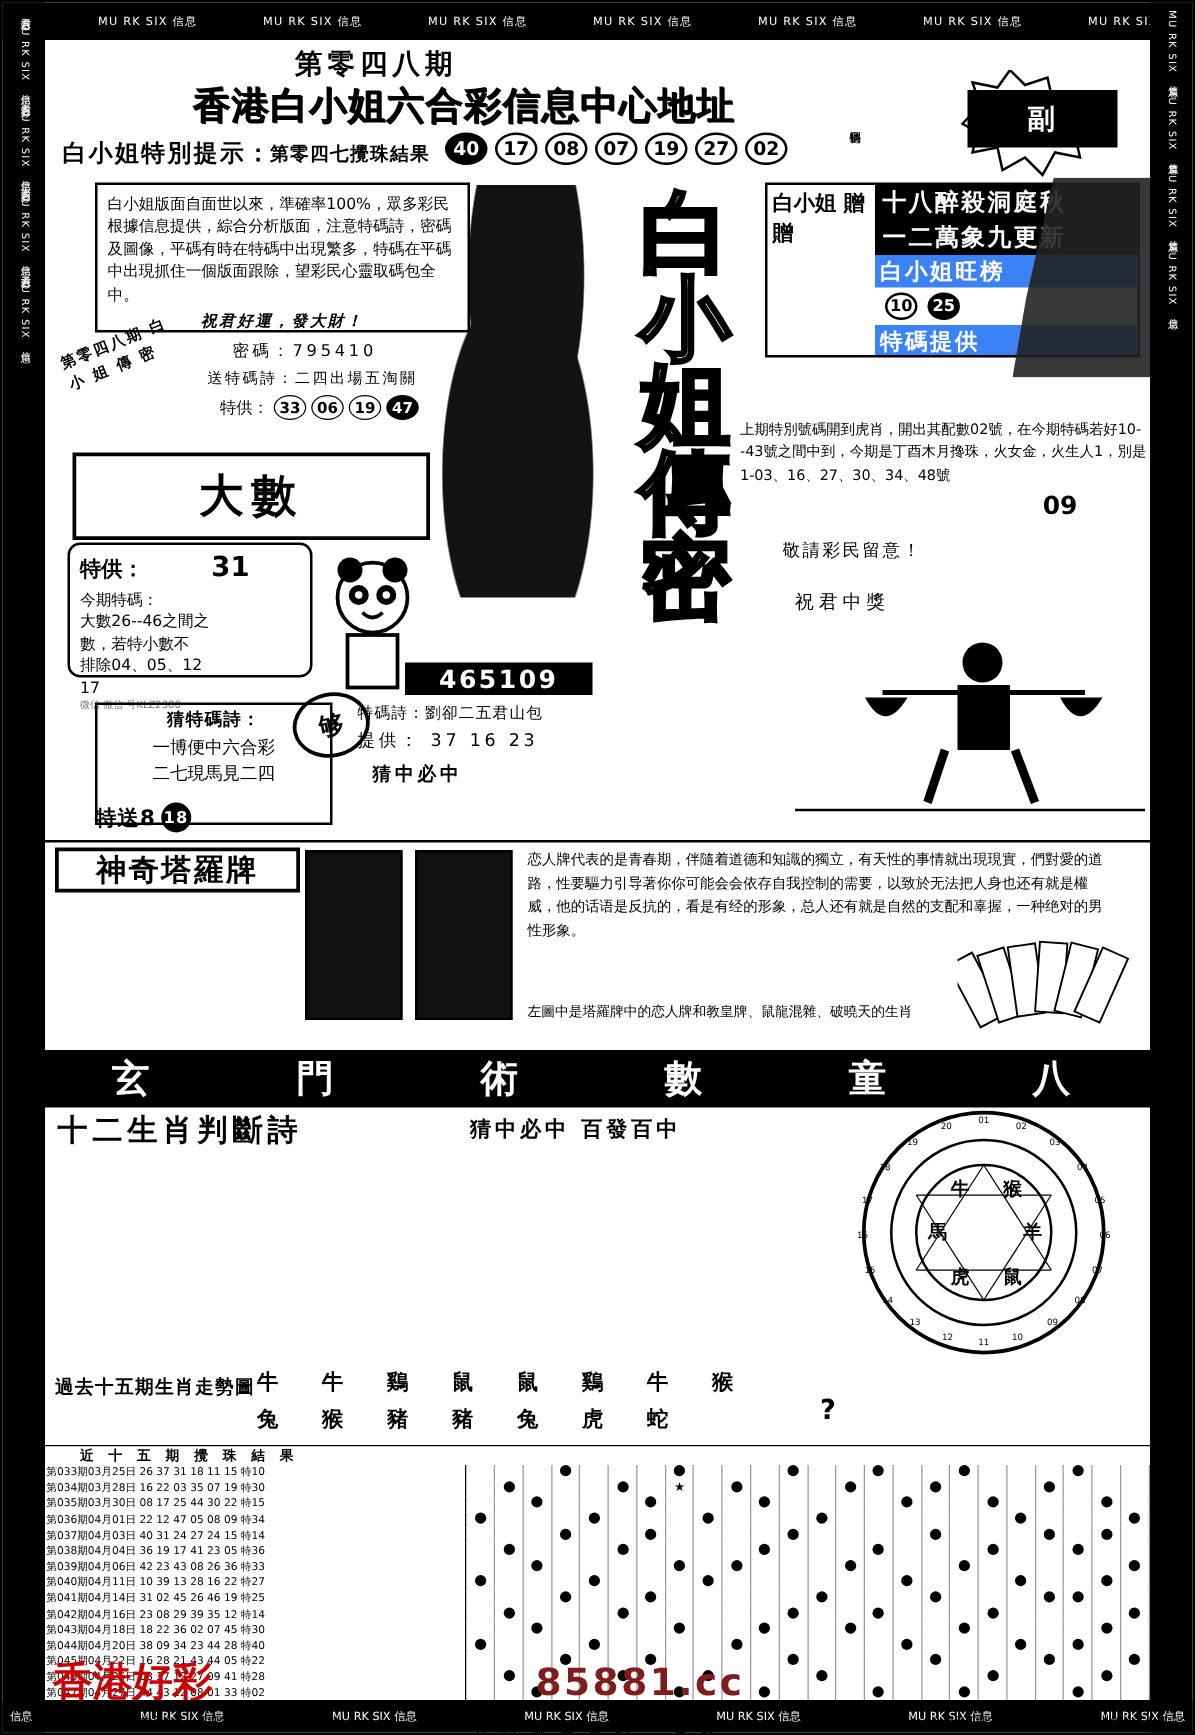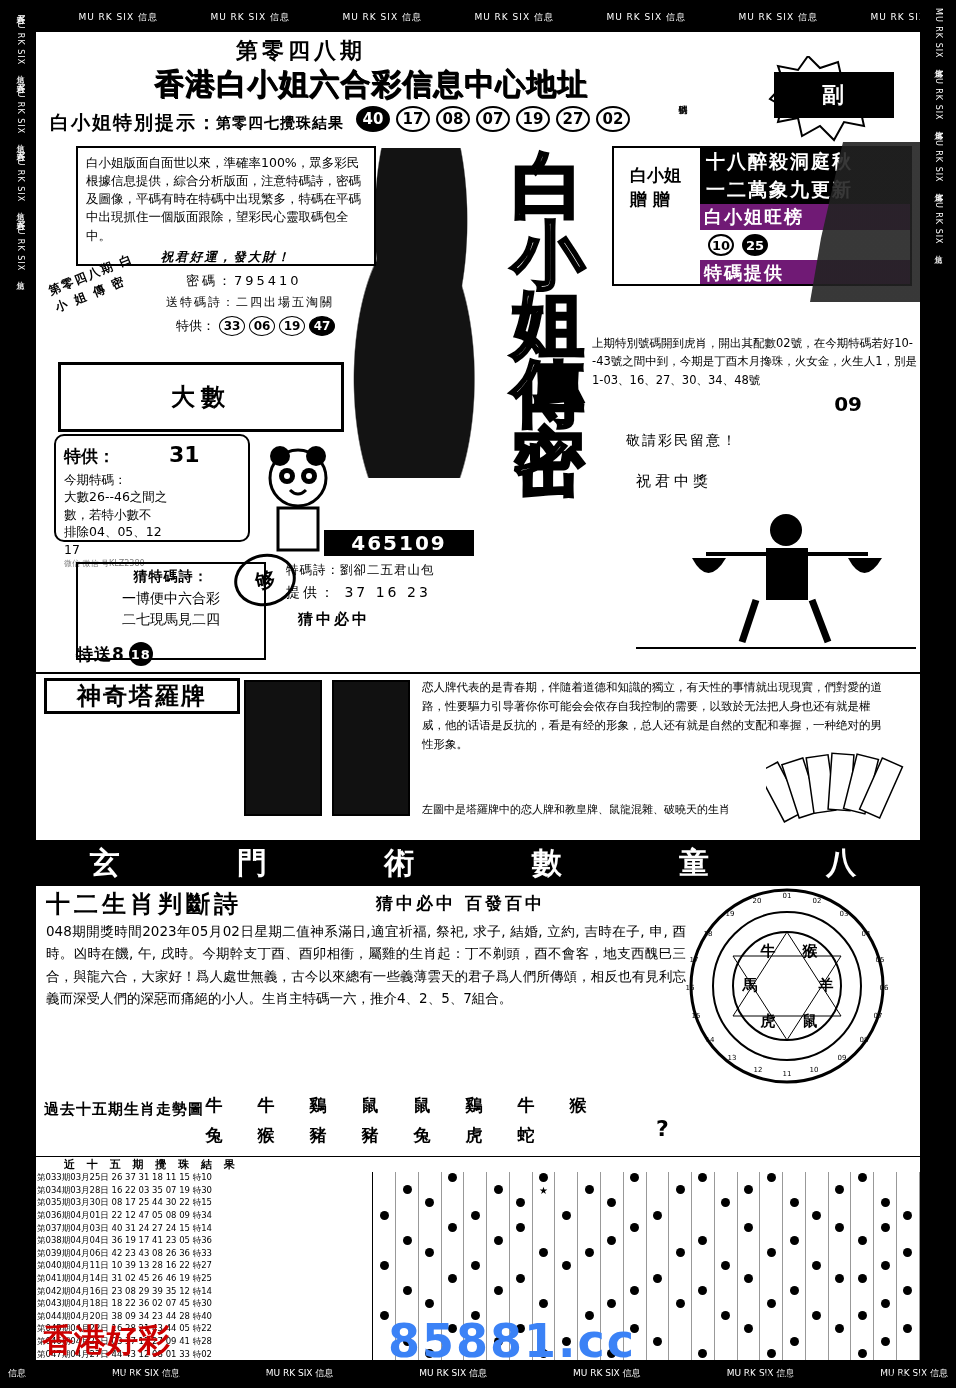--- a/index.html
+++ b/index.html
@@ -100,21 +100,21 @@
   }
   .cball.solid { background:#000; color:#fff; }
 
   .stampL {
     position:absolute; left:22px; top:120px; width:96px; height:84px;
     font-size:12px; transform:rotate(-22deg); line-height:1.5; letter-spacing:2px;
     font-weight:bold;
   }
 
   .dadan-box { position:absolute; left:22px; top:220px; width:286px; height:70px; border:3px solid #000; display:flex;}
-  .dadan-box .half { flex:1; display:flex; align-items:center; justify-content:center; font-size:24px; font-weight:bold; letter-spacing:6px;}
+  .dadan-box .half { flex:1; display:flex; align-items:center; justify-content:center; font-size:36px; font-weight:bold; letter-spacing:6px;}
   .dadan-box .half + .half { border-left:3px solid #000;}
 
   .bubble {
     position:absolute; left:18px; top:292px; width:196px; height:108px;
     border:2px solid #000; border-radius:10px; padding:4px 8px; font-size:12.5px; line-height:1.4;
   }
   .bubble .tg { font-size:17px; font-weight:bold;}
   .bubble .num31 { font-size:22px; font-weight:bold; margin-left:54px;}
   .wm { font-size:8px; color:#777; }
 
@@ -155,23 +155,23 @@
   }
   .vert-title {
     position:absolute; left:452px; top:10px; width:120px; height:520px;
     font-size:72px; font-weight:bold; line-height:.96; letter-spacing:0;
     -webkit-text-stroke: 3px #000; color:#fff; text-align:center;
   }
 
   .rbox1 { position:absolute; left:576px; top:4px; width:300px; height:140px; border:2px solid #000; overflow:hidden;}
   .rbox1 .l1 { background:#000;color:#fff;font-size:19px;font-weight:bold;padding:1px 6px; letter-spacing:2px;}
   .rbox1 .l2 { background:#000;color:#fff;font-size:19px;font-weight:bold;padding:1px 6px; letter-spacing:2px;}
-  .rb-left { position:absolute; left:0; top:0; width:86px; height:100%; font-size:17px; font-weight:bold; line-height:1.4; padding:16px;}
+  .rb-left { position:absolute; left:0; top:0; width:86px; height:100%; font-size:17px; font-weight:bold; line-height:1.4; padding:4px;}
   .rb-right { position:absolute; left:86px; top:0; right:0; height:100%;}
-  .rb-white { background:#701a75;color:#fff; font-size:18px; font-weight:bold; letter-spacing:2px; padding:1px 4px;}
+  .rb-white { background:#3b82f6;color:#fff; font-size:18px; font-weight:bold; letter-spacing:2px; padding:1px 4px;}
   .rbnums { display:flex; gap:8px; padding:4px 8px;}
   .rbnum { width:26px;height:22px;border-radius:50%;border:2px solid #000;display:flex;align-items:center;justify-content:center;font-size:13px;font-weight:bold;}
   .rbnum.dark { background:#000;color:#fff;}
   .lady2 {
     position:absolute; right:0; top:0; width:110px; height:160px;
     background:linear-gradient(180deg,#222 0 100%);
     clip-path: polygon(30% 0,100% 0,100% 100%,0 100%,10% 60%);
     opacity:.9;
   }
   .num09 { position:absolute; right:58px; top:250px; font-size:20px; font-weight:bold;}
@@ -230,21 +230,21 @@
   .dot { display:inline-block; width:9px;height:9px;border-radius:50%; background:#000;}
   .dot.star { width:auto;height:auto;background:none;font-size:10px;line-height:9px;}
 
   
   .wm-big {
     position:absolute; left:0; right:0; bottom:18px;
     display:flex; align-items:center; justify-content:space-between;
     padding: 0 40px; pointer-events:none;
   }
   .wm-left { font-size:32px; font-weight:bold; color:#c00; }
-  .wm-mid { font-size:46px; font-weight:bold; color:#3b82f6; letter-spacing:2px;}
+  .wm-mid { font-size:30px; font-weight:bold; color:#7f1d1d; letter-spacing:2px;}
   .footnote { position:absolute; left:0; right:0; bottom:2px; text-align:center; font-size:9px;}
   .footnote .fl { position:absolute; left:20px; bottom:0;}
   .footnote .fr { position:absolute; right:20px; bottom:0;}
 </style>
 </head>
 <body>
 
 <div class="page">
 
   <div class="toprail">
@@ -415,21 +415,20 @@
       <span>門</span>
       <span>術</span>
       <span>數</span>
       <span>童</span>
       <span>八</span>
     </div>
 
     <div class="article">
       <div class="art-title">十二生肖判斷詩</div>
       <div class="art-right">猜中必中 百發百中</div>
-      <div class="art-body">048期開獎時間2023年05月02日星期二值神系滿日,適宜祈福, 祭祀, 求子, 結婚, 立約, 吉時在子, 申, 酉時。凶時在饑, 午, 戌時。今期幹支丁酉、酉卯相衝，屬雞的生肖起：丁不剃頭，酉不會客，地支西醜巳三合，與龍六合，大家好！爲人處世無義，古今以來總有一些義薄雲天的君子爲人們所傳頌，相反也有見利忘義而深受人們的深惡而痛絕的小人。生肖主特碼一六，推介4、2、5、7組合。</div>
 
       <svg class="wheel" viewBox="0 0 258 210">
         <circle cx="129" cy="100" r="96" fill="#fff" stroke="#000" stroke-width="3"></circle>
         <circle cx="129" cy="100" r="74" fill="#fff" stroke="#000" stroke-width="2"></circle>
         <circle cx="129" cy="100" r="54" fill="#fff" stroke="#000" stroke-width="2"></circle>
         <g stroke="#000" stroke-width="1">
           <line x1="129" y1="46" x2="183" y2="130"></line>
             <line x1="183" y1="130" x2="75" y2="130"></line>
           <line x1="75" y1="130" x2="129" y2="46"></line>
           <line x1="129" y1="154" x2="183" y2="70"></line>

